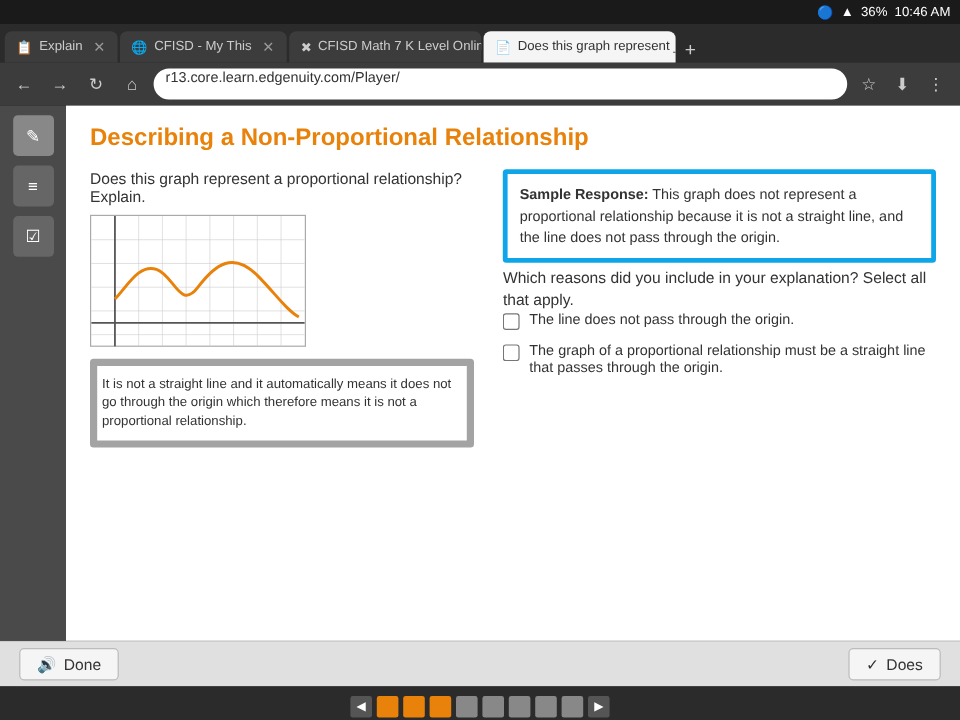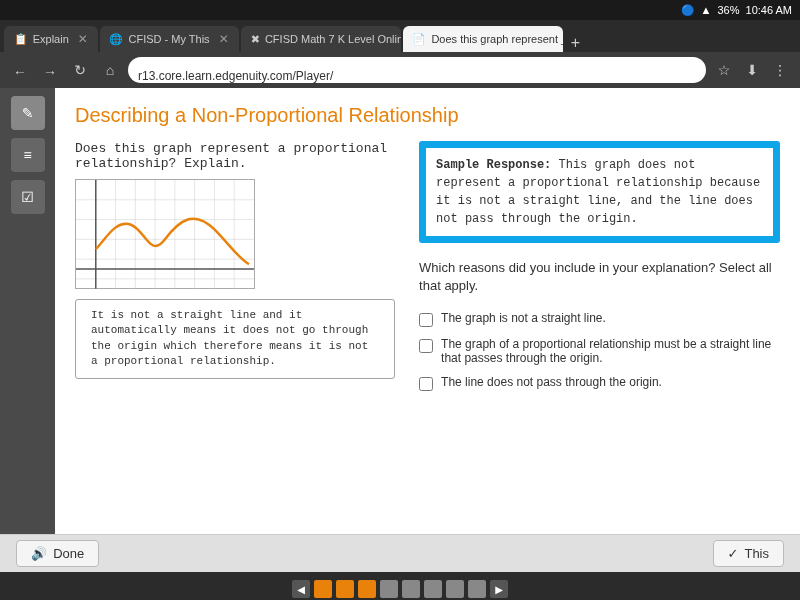--- a/index.html
+++ b/index.html
@@ -84,21 +84,21 @@
       align-items: center;
       justify-content: center;
     }
 
     .url-box {
       flex: 1;
       height: 26px;
       background: #fff;
       border-radius: 13px;
       display: flex;
-      align-items: flex-end;
+      align-items: flex-start;
       padding: 0 10px;
       font-size: 12px;
       color: #333;
     }
 
     .toolbar-icons {
       display: flex;
       gap: 4px;
     }
 
@@ -138,34 +138,33 @@
     
     .main-content {
       flex: 1;
       background: #fff;
       overflow-y: auto;
       padding: 16px 20px;
     }
 
     .page-title {
       font-size: 20px;
-      font-weight: normal;
+      font-weight: bold;
       color: #e8820a;
       margin-bottom: 14px;
     }
 
     .question-section {
       display: flex;
       gap: 16px;
       margin-bottom: 16px;
     }
 
     .left-panel {
       flex: 1;
-      font-family: Liberation Mono, monospace;
     }
 
     .question-text {
       font-size: 13px;
       color: #333;
       margin-bottom: 8px;
     }
 
     .graph-container {
       border: 1px solid #aaa;
@@ -175,56 +174,55 @@
       background: #fff;
       margin-bottom: 10px;
     }
 
     .graph-grid {
       position: absolute;
       top: 0; left: 0; right: 0; bottom: 0;
     }
 
     .user-response-box {
-      border: 1px solid #a3a3a3;
+      border: 6px solid #a3a3a3;
       border-radius: 3px;
-      padding: 8px 15px;
+      padding: 8px 4px;
       font-size: 11px;
       color: #333;
       background: #fff;
       width: 100%;
       max-width: 320px;
       min-height: 60px;
       line-height: 1.4;
     }
 
     .right-panel {
       flex: 1.1;
     }
 
     .sample-response-box {
-      border: 7px solid #0ea5e9;
+      border: 4px solid #0ea5e9;
       border-radius: 3px;
       padding: 8px 10px;
       font-size: 12px;
       color: #333;
       background: #fff;
-      margin-bottom: 16px;
+      margin-bottom: 4px;
       line-height: 1.5;
-      font-family: Liberation Mono, monospace;
     }
 
     .sample-response-box strong {
       color: #333;
     }
 
     .reasons-title {
       font-size: 13px;
       color: #333;
-      margin-bottom: 16px;
+      margin-bottom: 0;
       line-height: 1.4;
     }
 
     .checkbox-item {
       display: flex;
       align-items: flex-start;
       gap: 8px;
       margin-bottom: 10px;
       font-size: 12px;
       color: #333;
@@ -412,47 +410,43 @@
       </div>
 
       <div class="right-panel">
 
         <div class="sample-response-box">
           <strong>Sample Response:</strong><span> This graph does not represent a proportional relationship because it is not a straight line, and the line does not pass through the origin.</span>
         </div>
 
         <div class="reasons-title">Which reasons did you include in your explanation? Select all that apply.</div>
 
+
         <div class="checkbox-item">
-          <input type="checkbox" id="cb1" style="">
-          <label for="cb1">The graph is not a straight line.</label>
+          <input type="checkbox" id="cb2" style="">
+          <label for="cb2">The line does not pass through the origin.</label>
         </div>
 
         <div class="checkbox-item">
           <input type="checkbox" id="cb3" style="">
           <label for="cb3">The graph of a proportional relationship must be a straight line that passes through the origin.</label>
-        </div>
-
-        <div class="checkbox-item">
-          <input type="checkbox" id="cb2" style="">
-          <label for="cb2">The line does not pass through the origin.</label>
         </div>
       </div>
     </div>
   </div>
 </div>
 
 <div class="bottom-nav">
   <button class="intro-btn">
     <span>🔊</span>
     <span>Done</span>
   </button>
   <button class="done-btn">
     <span>✓</span>
-    <span>This</span>
+    <span>Does</span>
   </button>
 </div>
 
 <div class="pagination-wrapper">
   <div class="pagination-bar">
     <button class="page-btn nav">◀</button>
     <button class="page-btn filled"></button>
     <button class="page-btn filled"></button>
     <button class="page-btn filled"></button>
     <button class="page-btn empty"></button>

